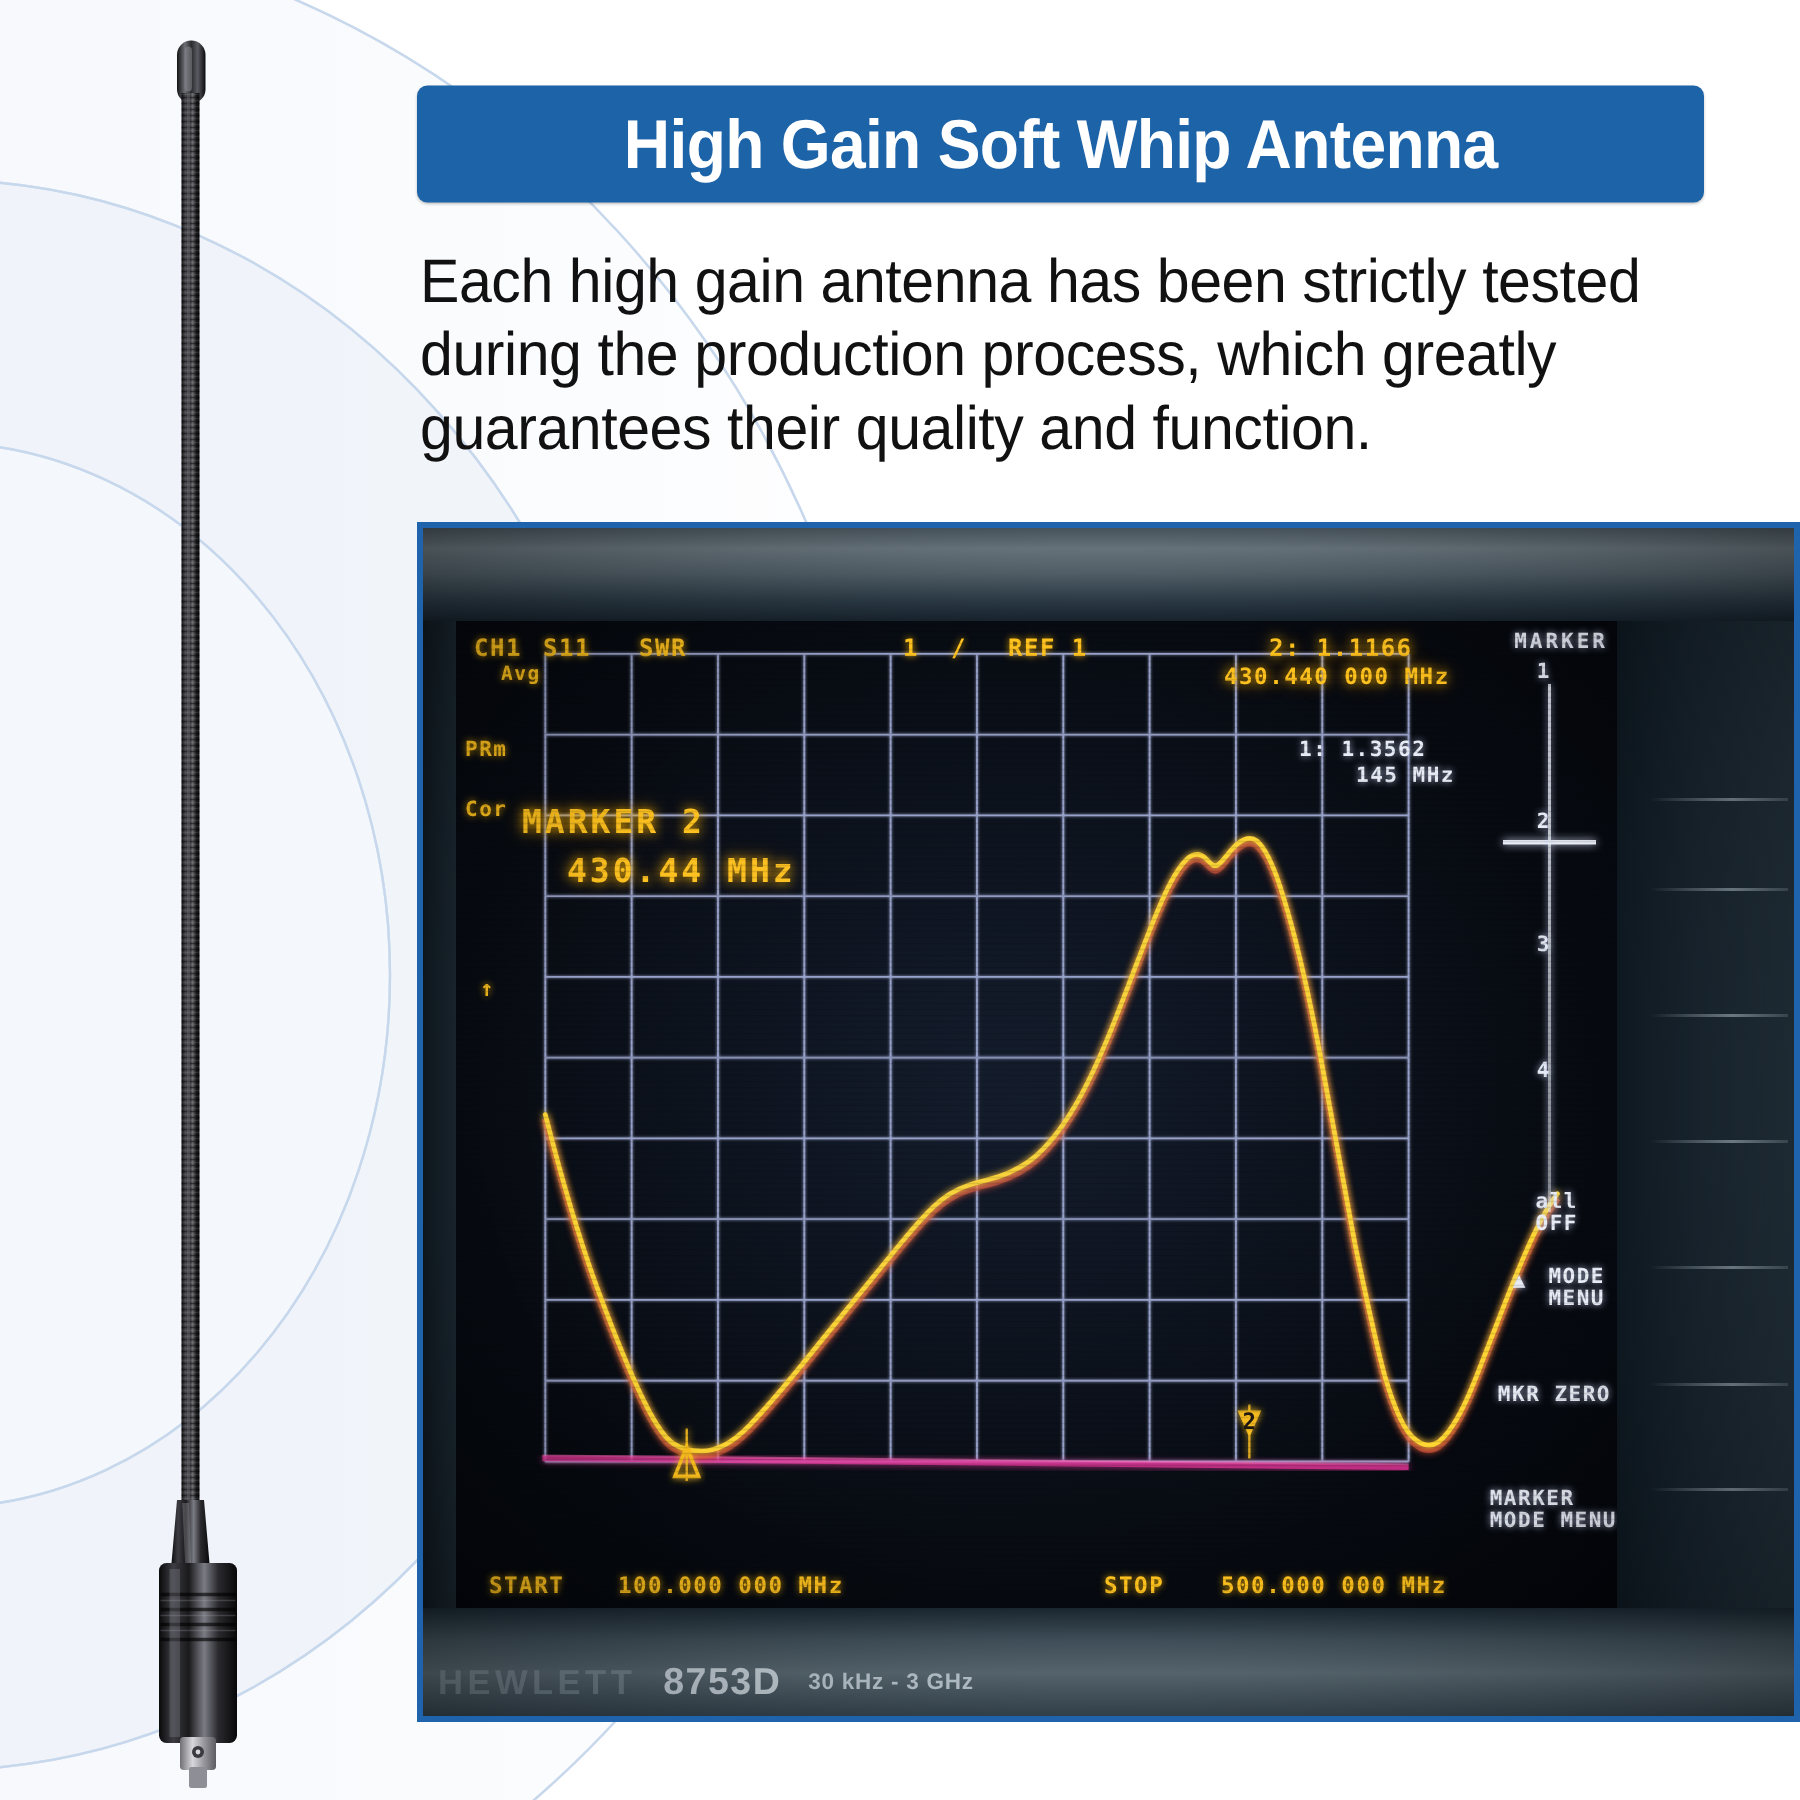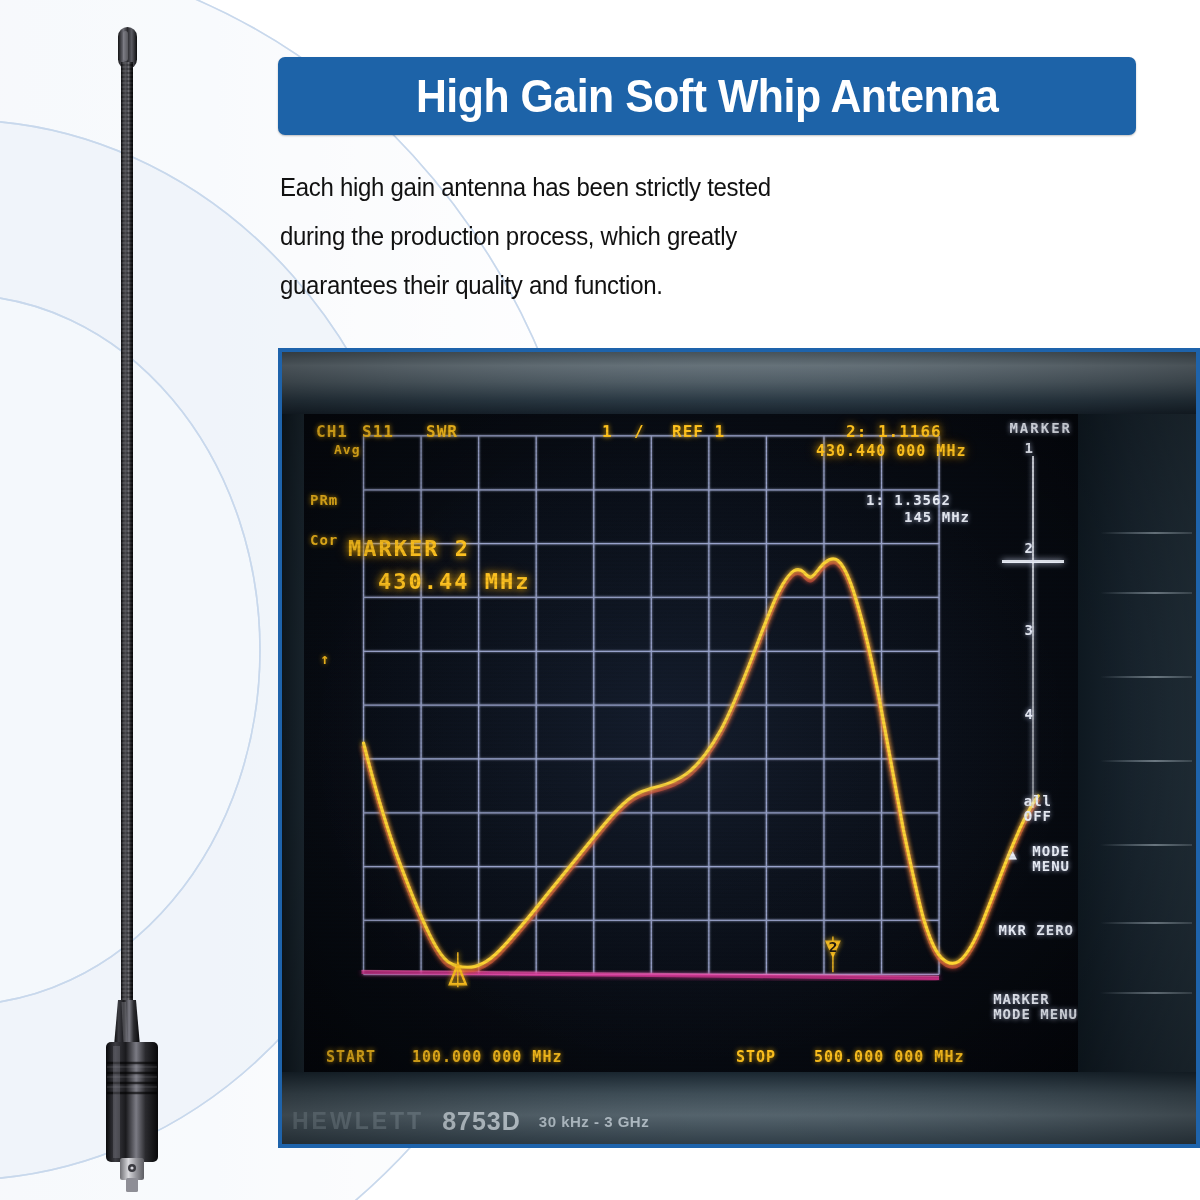--- a/index.html
+++ b/index.html
@@ -35,21 +35,21 @@
     font-size:46px;
     font-weight:bold;
     letter-spacing:-0.5px;
     font-family:"Liberation Sans", sans-serif;
     transform:scaleX(0.93);
     white-space:nowrap;
   }
 
   #desc {
     position:absolute; left:10px; top:163px; width:890px;
-    font-size:25px;
+    font-size:41px;
     line-height:49px;
     color:#111111;
     letter-spacing:-0.3px;
     transform-origin:left top;
   }
   #desc span { display:block; white-space:nowrap; transform:scaleX(0.96); transform-origin:left center; }
 
   
   #vna-frame {
     position:absolute; left:8px; top:348px; width:922px; height:800px;

